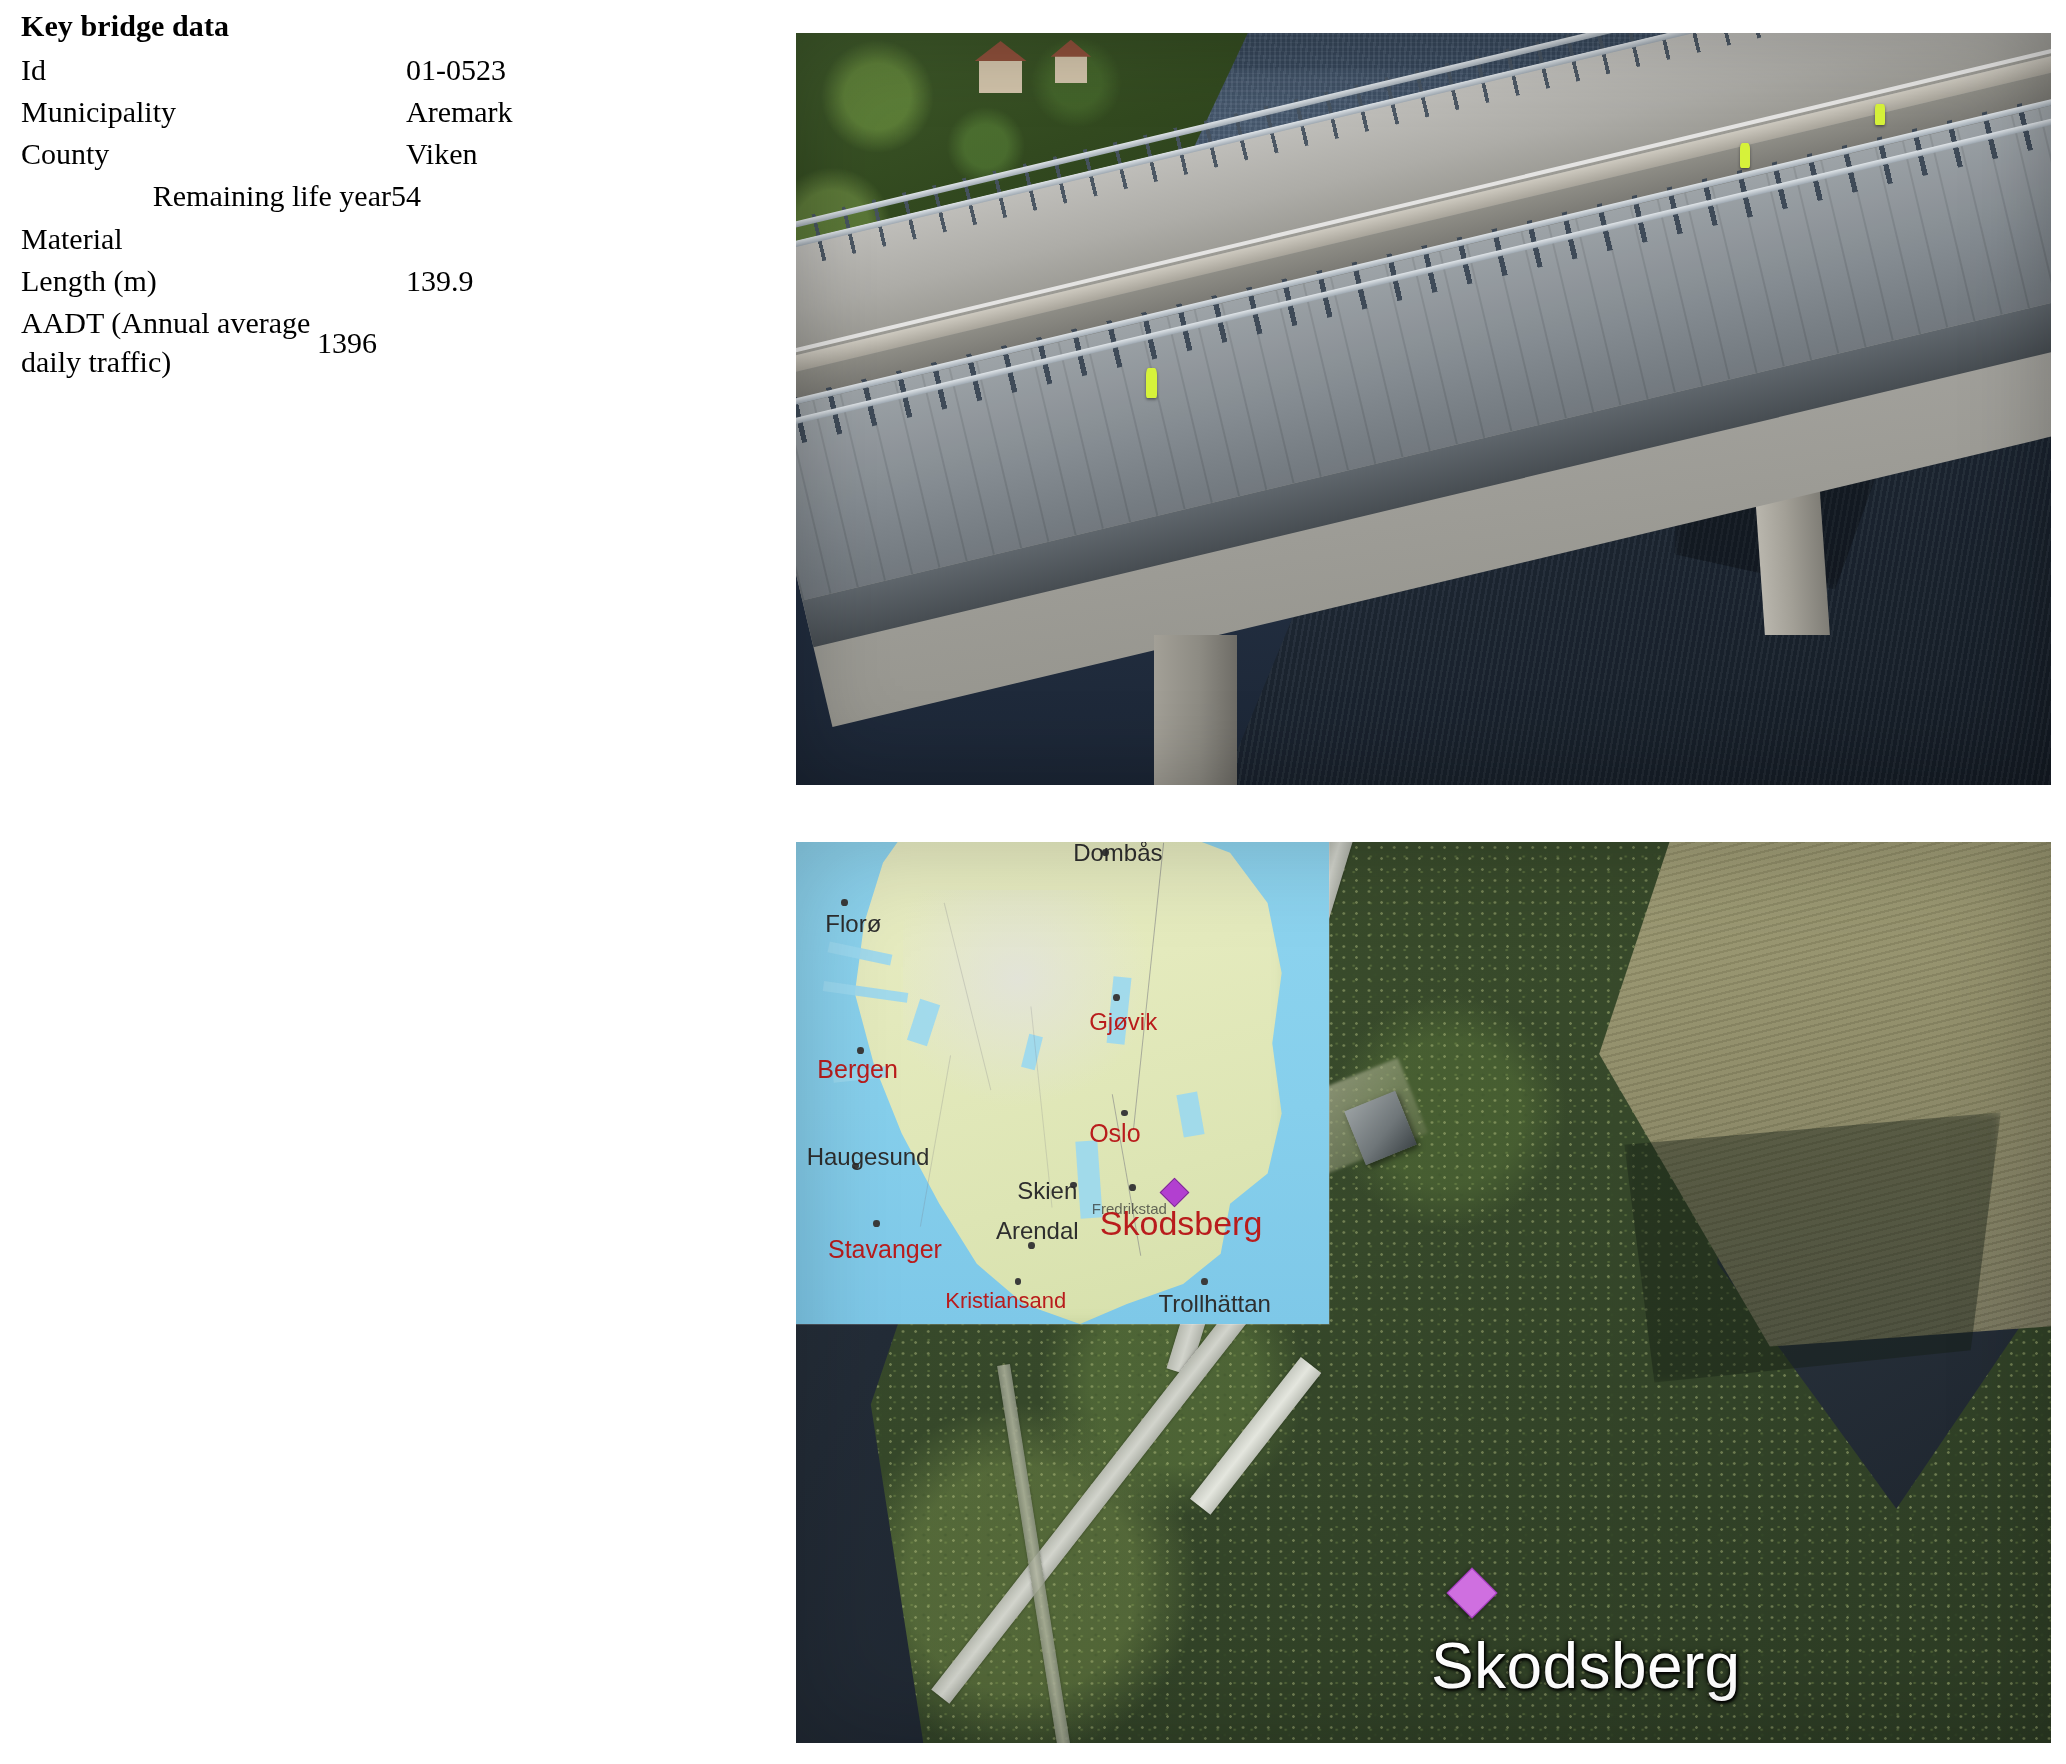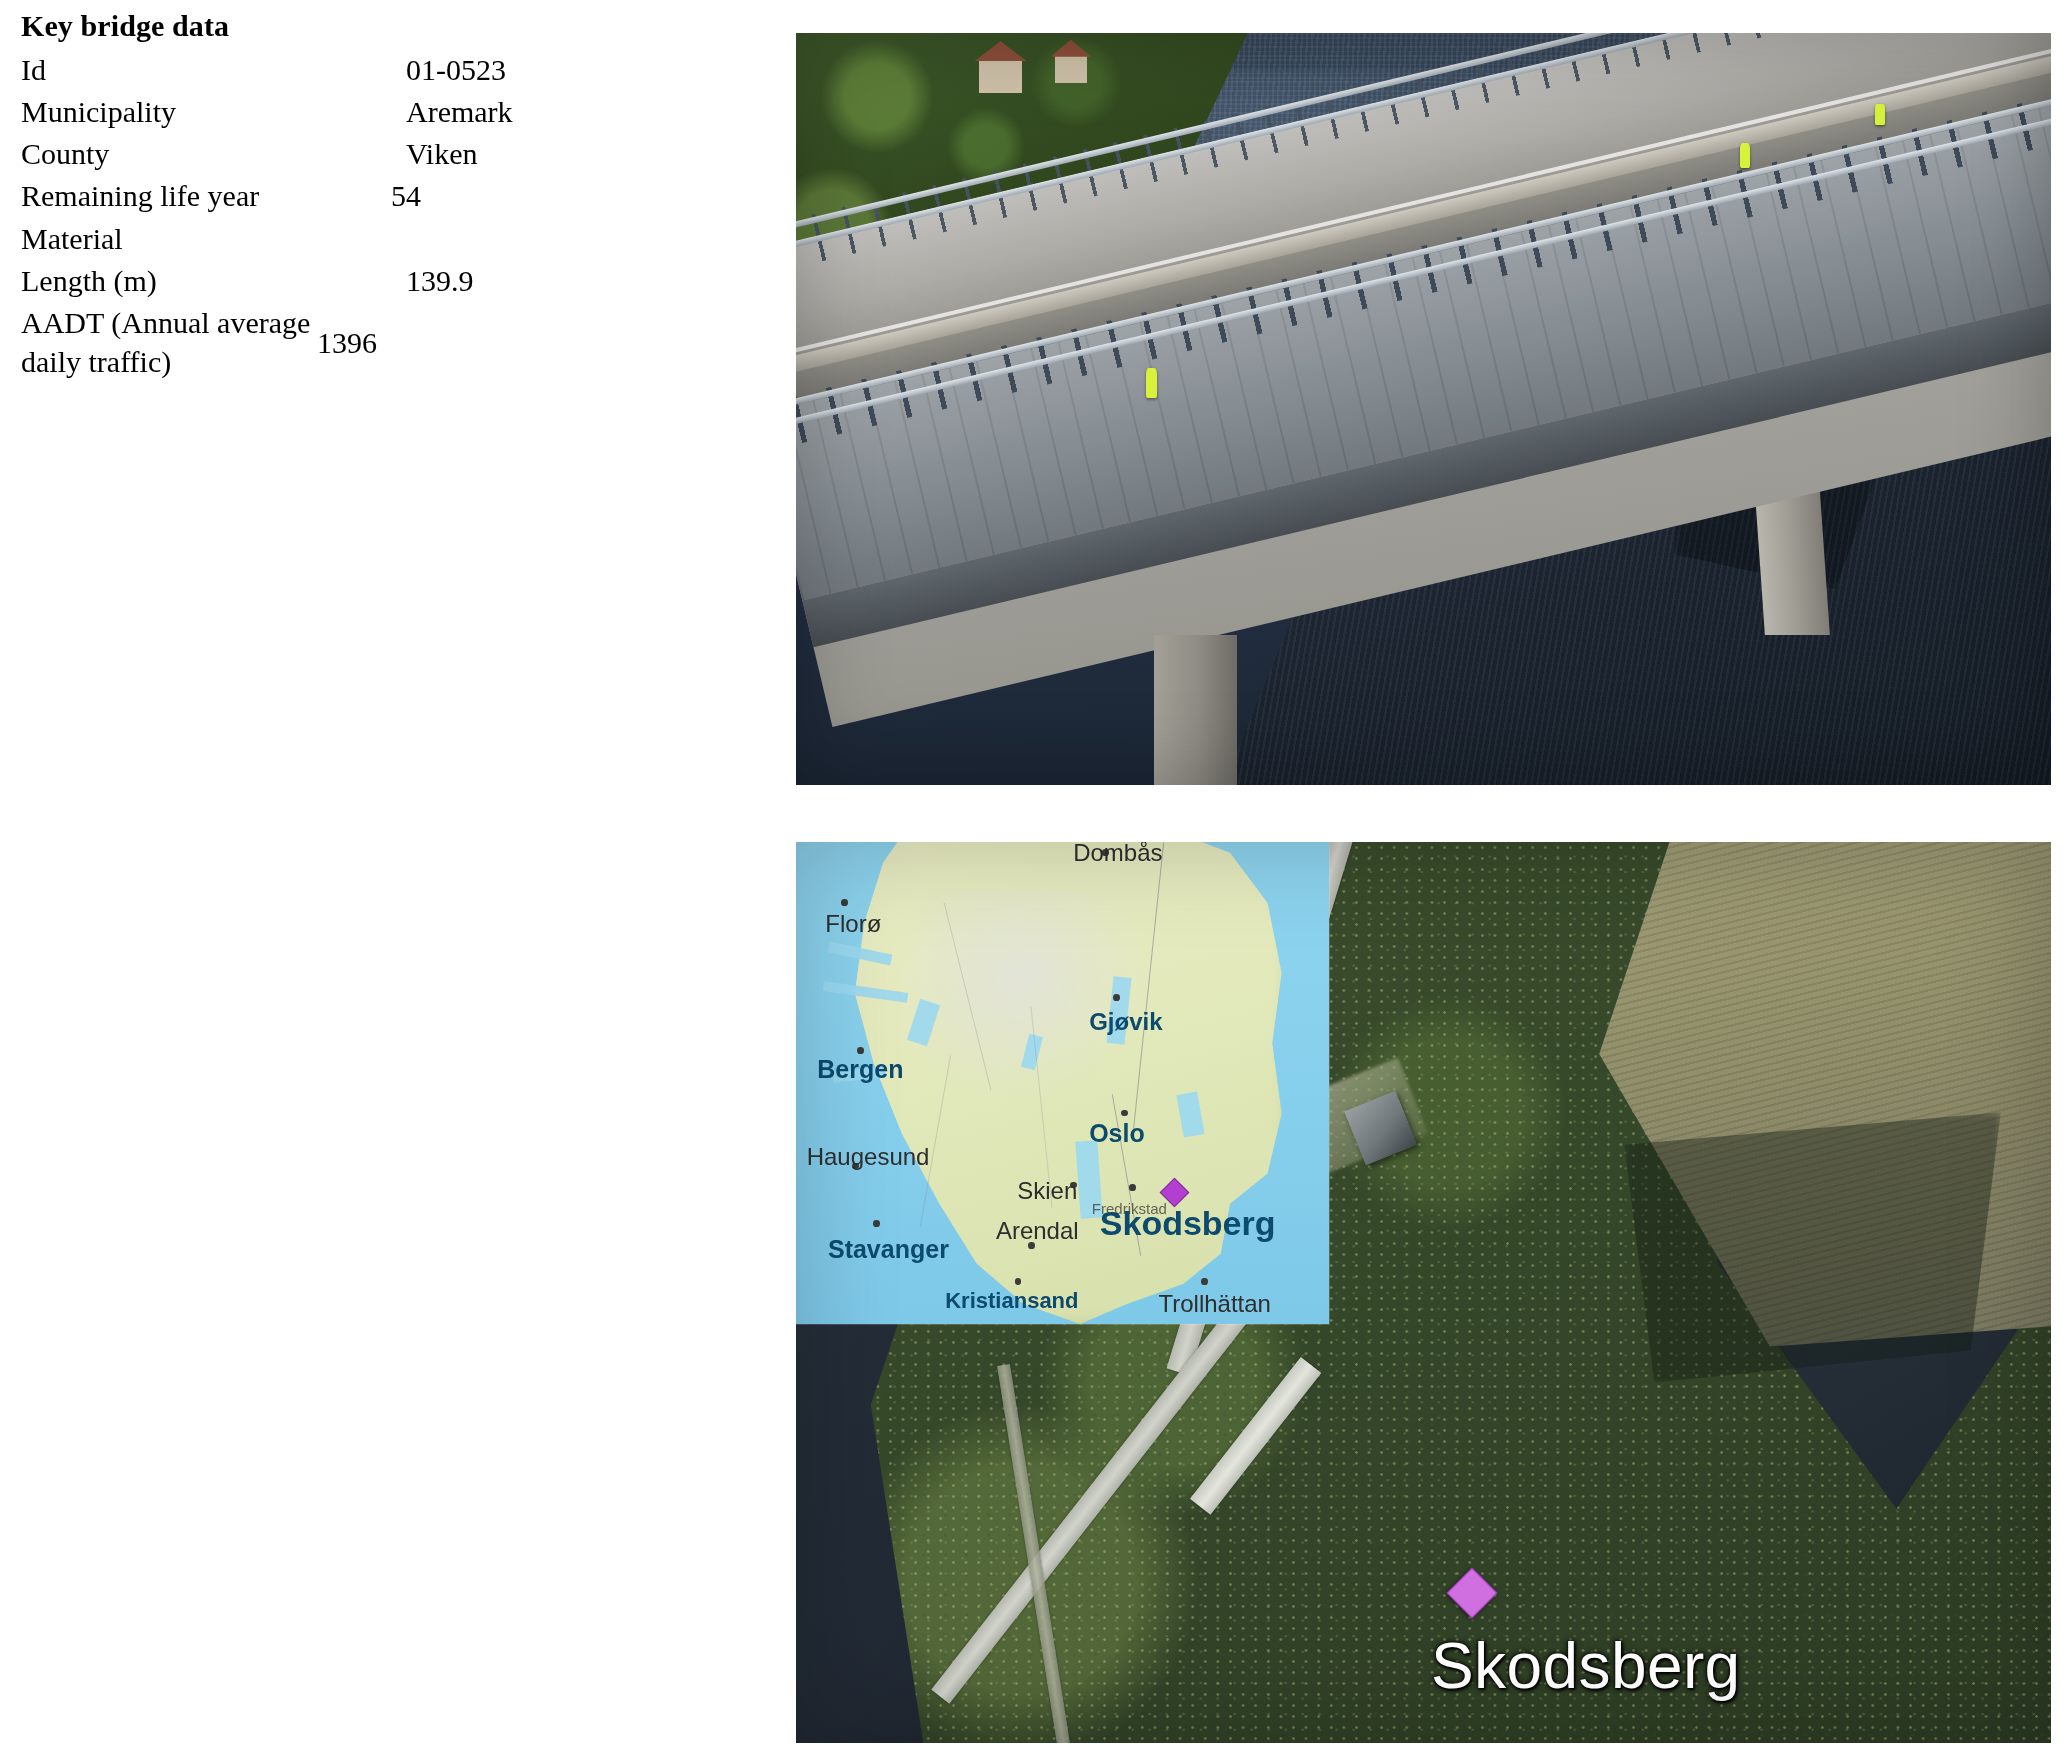--- a/index.html
+++ b/index.html
@@ -183,21 +183,21 @@
       44% 96%, 34% 88%, 26% 76%, 18% 62%, 12% 48%, 8% 34%, 10% 20%, 14% 8%);
     box-shadow:inset 0 0 13.3px rgba(160,175,120,.45);}
   .m-mount{position:absolute;left:20%;top:10%;width:48%;height:46%;
     background:radial-gradient(ellipse at 45% 40%, rgba(226,226,222,.82), rgba(226,226,222,0) 68%);}
   .m-fjord{position:absolute;background:#9ad8f0;opacity:.9;}
   .m-border{position:absolute;border-left:1.5px solid rgba(120,120,130,.55);height:100%;}
   .m-dot{position:absolute;width:6.7px;height:6.7px;background:#3b3b3b;border-radius:50%;}
   .m-lbl{position:absolute;font-family:"Liberation Sans","DejaVu Sans",sans-serif;
     color:#2e2e2e;white-space:nowrap;font-size:15px;}
   .m-lbl.big{font-size:24px;}
-  .m-lbl.huge{font-size:34px;font-weight:700;color:#0c4a6e;}
+  .m-lbl.huge{font-size:34px;font-weight:400;color:#b91c1c;}
   .m-marker{position:absolute;width:19px;height:19px;background:#b23fd0;
     transform:rotate(45deg);border:0.7px solid #7b2a90;}
 
   
   #sat-marker{position:absolute;left:52.4%;top:81.3%;width:34px;height:34px;
     background:#cf6fe0;transform:rotate(45deg);border:1.5px solid #9b34b6;
     box-shadow:0 1.5px 4.4px rgba(0,0,0,.55);}
   #sat-label{position:absolute;left:50.6%;top:87.4%;
     font-family:"Liberation Sans","DejaVu Sans",sans-serif;
     font-size:64px;font-weight:400;color:#fff;letter-spacing:0.4px;
@@ -217,21 +217,21 @@
   </div>
   <div class="row">
     <div class="k">Municipality</div>
     <div class="v">Aremark</div>
   </div>
   <div class="row">
     <div class="k">County</div>
     <div class="v">Viken</div>
   </div>
   <div class="row two">
-    <div class="k" style="width:370px;">Remaining life year</div>
+    <div class="k" style="width:370px;text-align:right;">Remaining life year</div>
     <div class="v">54</div>
   </div>
   <div class="row two">
     <div class="k">Material</div>
   </div>
   <div class="row">
     <div class="k">Length (m)</div>
     <div class="v">139.9</div>
   </div>
   <div class="row two">

